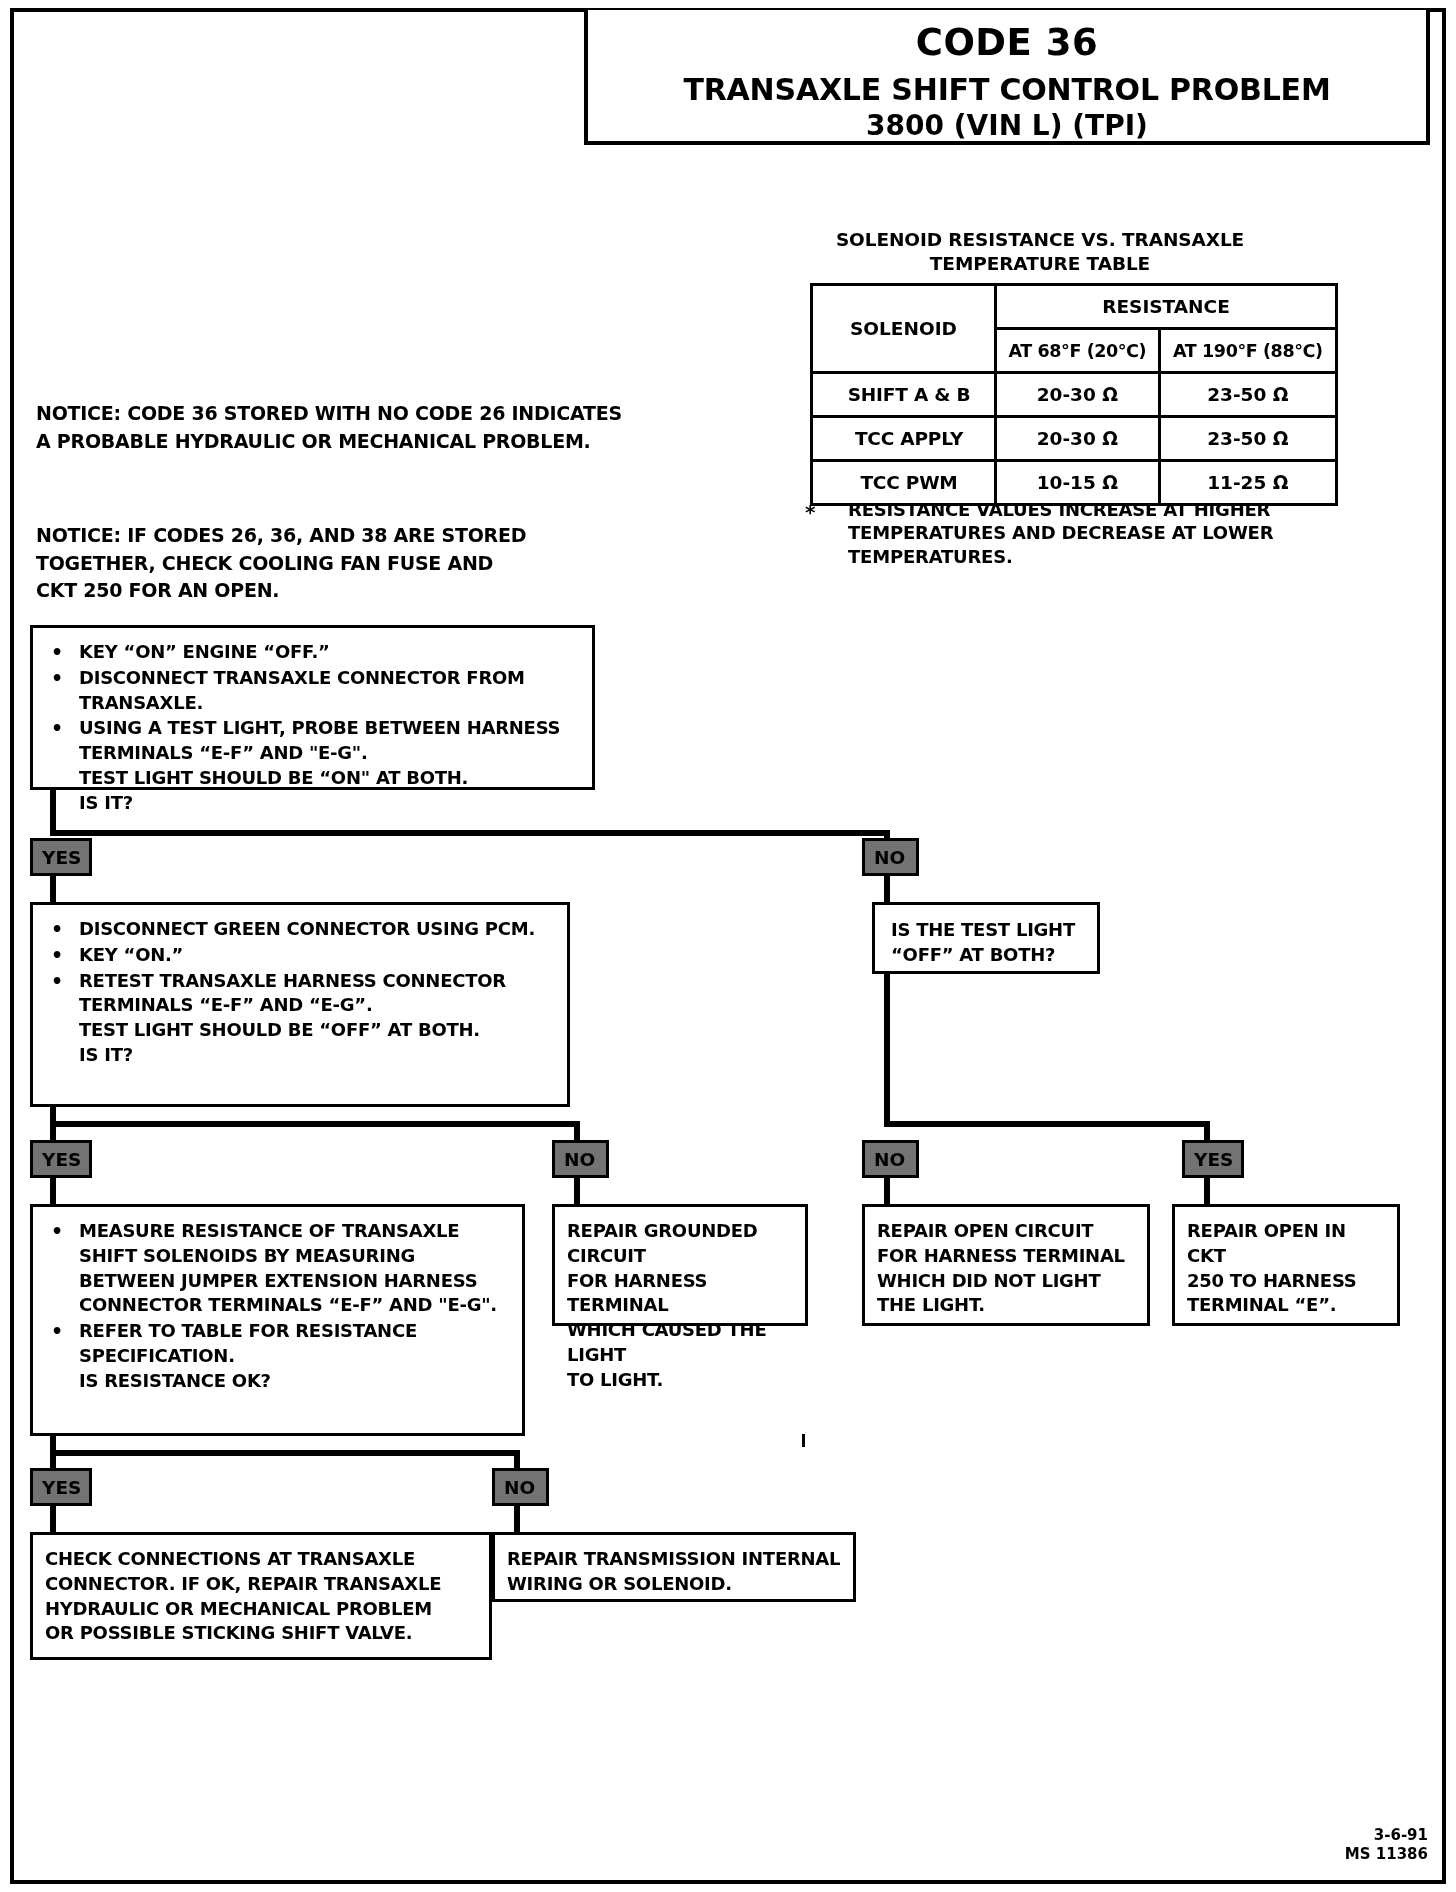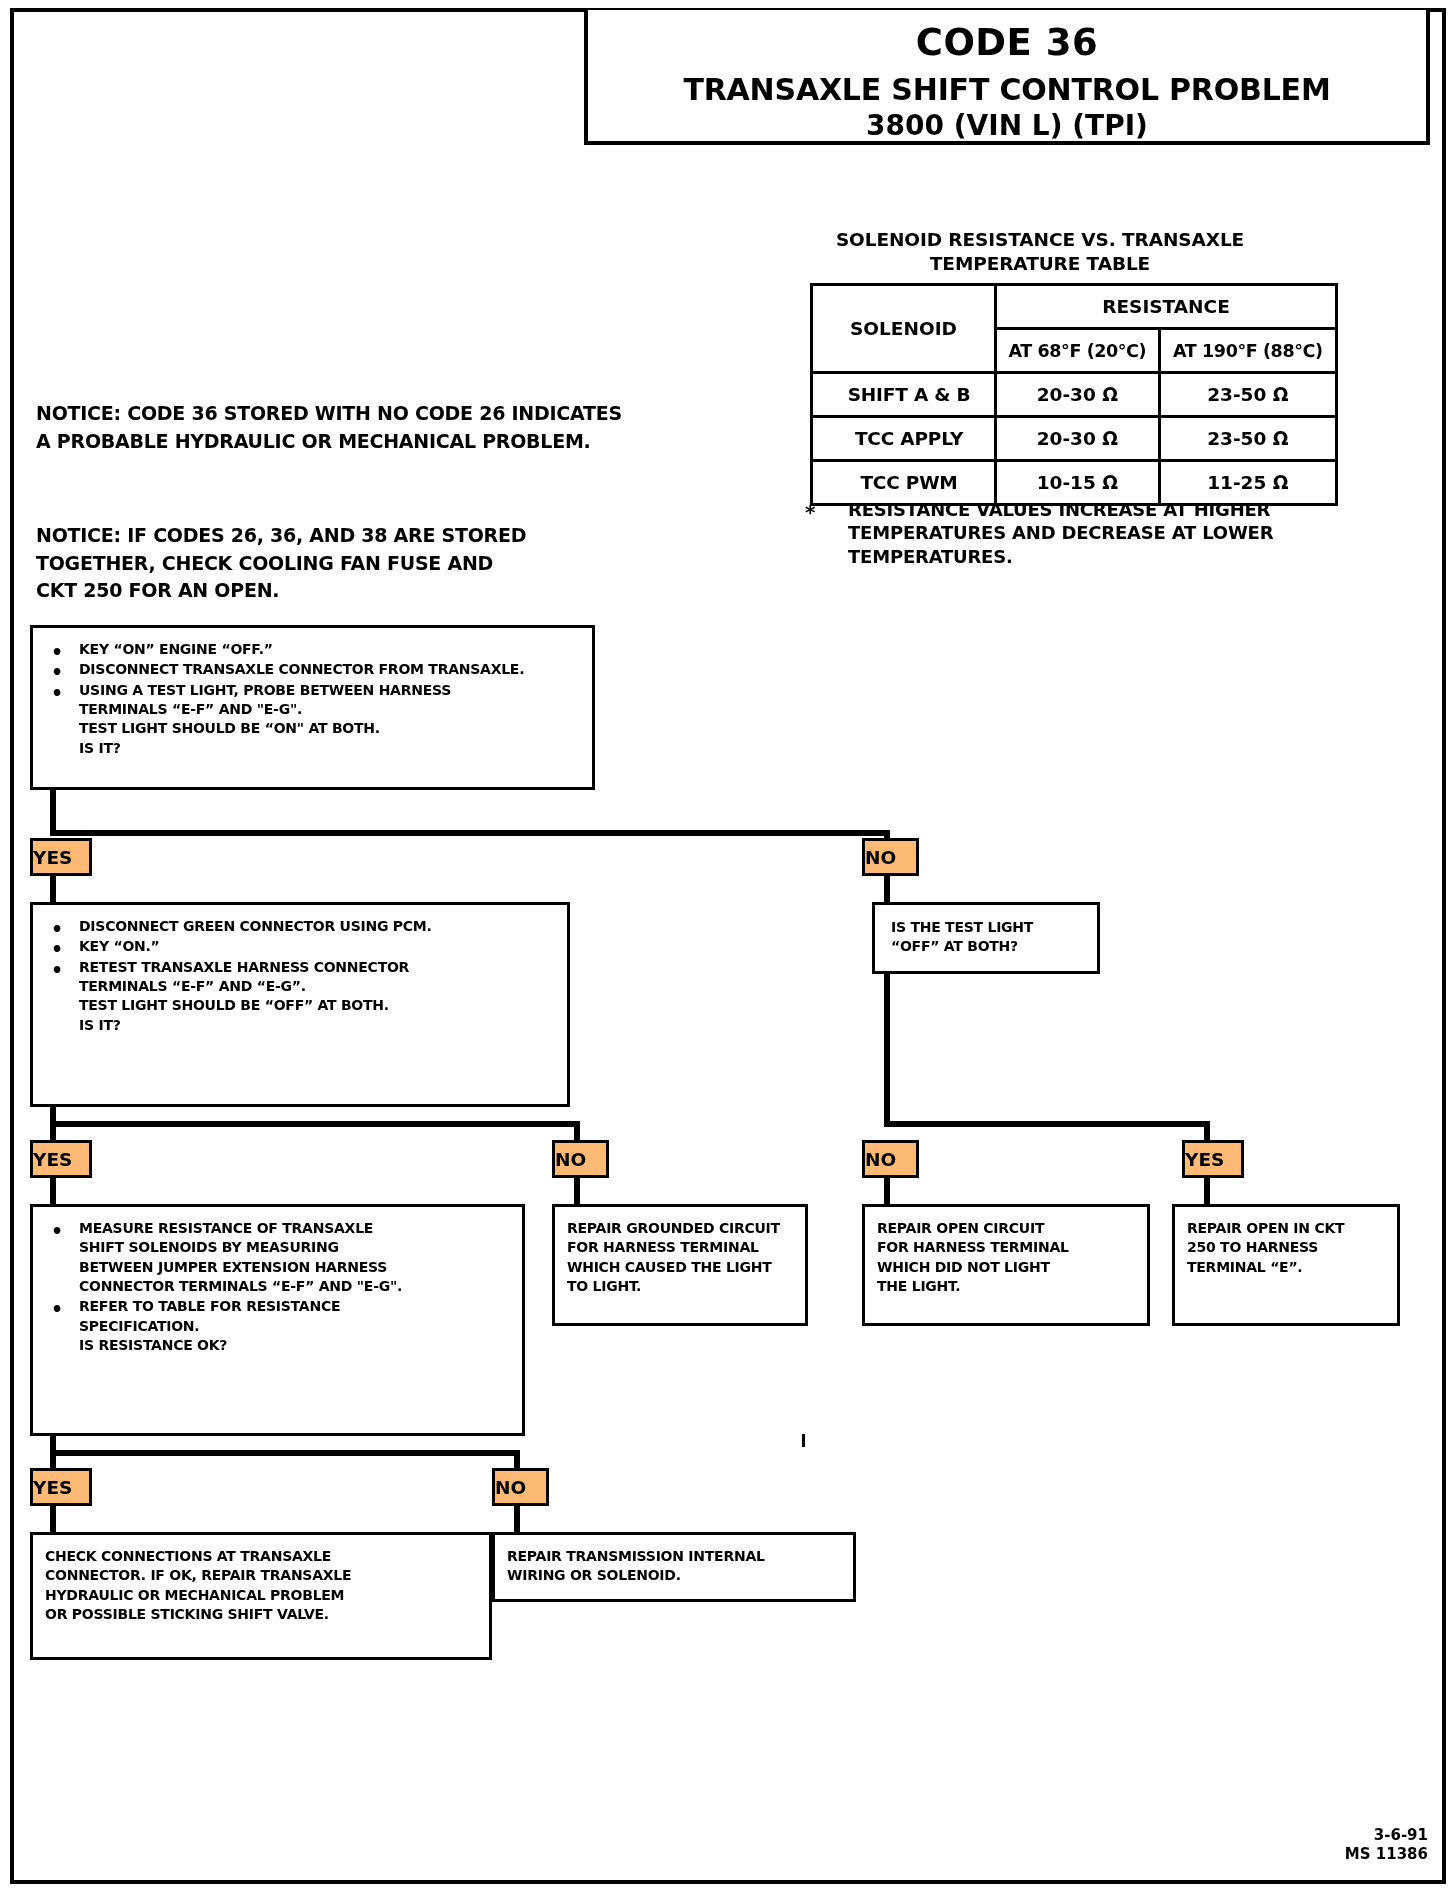--- a/index.html
+++ b/index.html
@@ -107,21 +107,21 @@
     white-space: pre-line;
   }
   #notice-1 { left: 36px; top: 400px; width: 600px; }
   #notice-2 { left: 36px; top: 522px; width: 600px; }
 
   
   .fbox {
     position: absolute;
     border: 3.5px solid #000;
     background: #fff;
-    font-size: 14px;
+    font-size: 18px;
     font-weight: bold;
     line-height: 1.38;
     letter-spacing: -0.25px;
     padding: 12px 10px 10px 12px;
   }
   .fbox ul { margin: 0; padding: 0; list-style: none; }
   .fbox li {
     position: relative;
     padding-left: 34px;
     margin-bottom: 1px;
@@ -131,26 +131,27 @@
     content: "\2022";
     position: absolute;
     left: 6px; top: -1px;
     font-size: 19px;
   }
   .fbox .plain { white-space: pre-line; }
 
   .label-box {
     position: absolute;
     border: 3.5px solid #000;
-    background: #fdba74;
+    background: #737373;
     font-size: 18.5px;
     font-weight: bold;
     letter-spacing: 0px;
     display: flex;
     align-items: center;
+    padding-left: 9px;
     height: 38px;
   }
 
   .conn {
     position: absolute;
     background: #000;
   }
 
   
   .footer {

